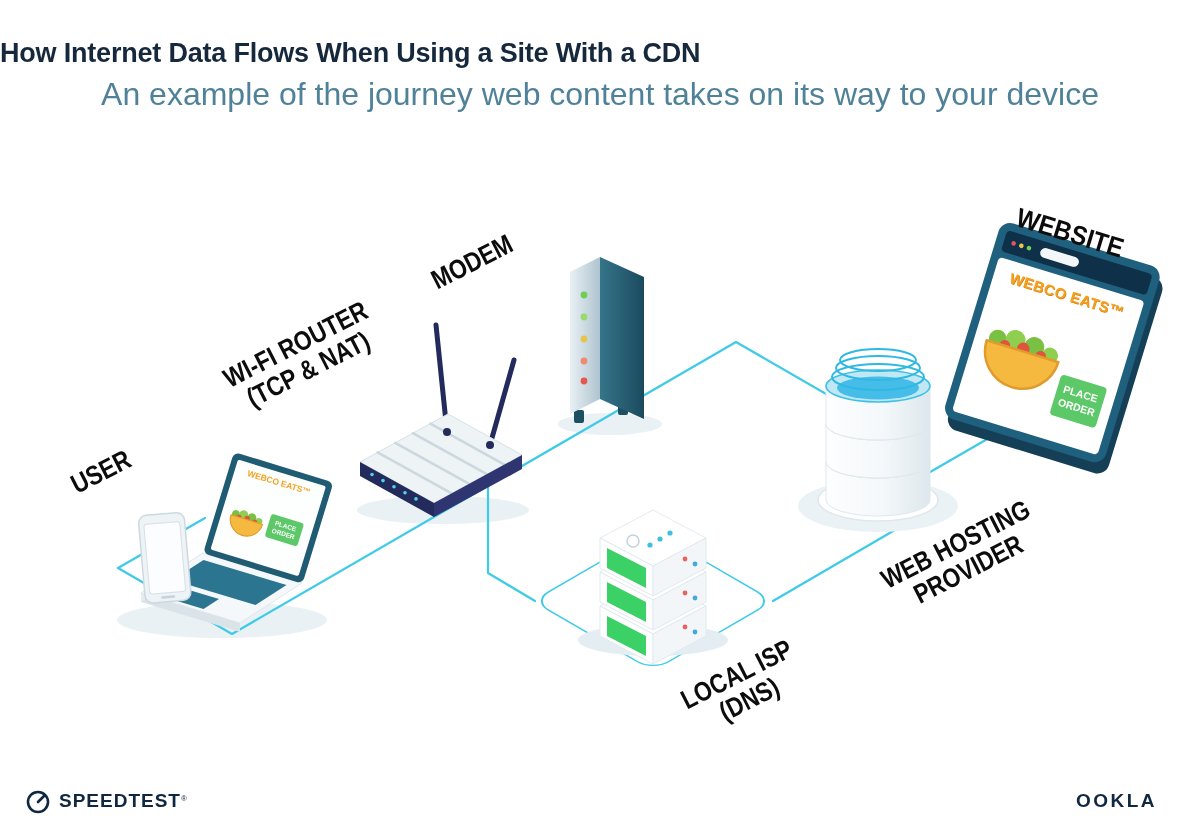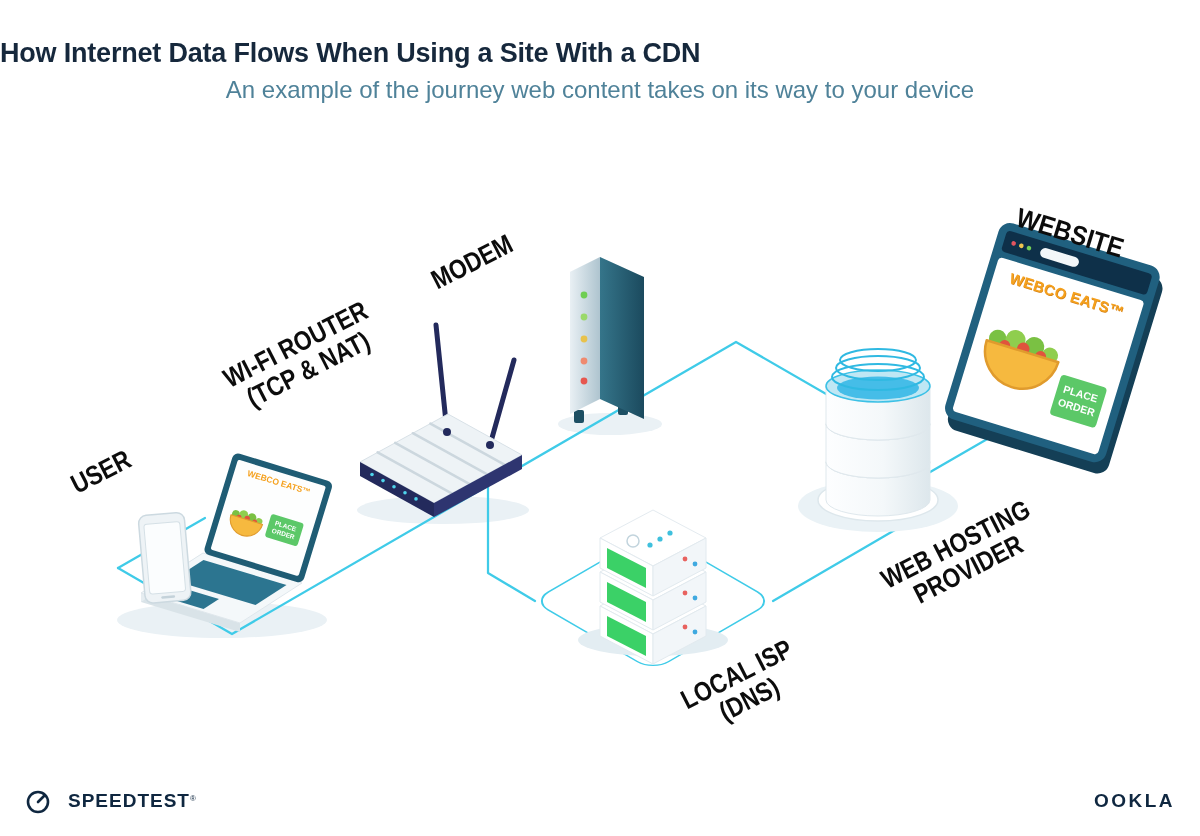--- a/index.html
+++ b/index.html
@@ -2,21 +2,21 @@
 <html><head>
 <meta charset="utf-8">
 <style>
   html,body{margin:0;padding:0;background:#ffffff;}
   body{width:1200px;height:836px;position:relative;overflow:hidden;
        font-family:"Liberation Sans",sans-serif;}
   .stage{position:absolute;left:0;top:0;width:1200px;height:836px;}
   .title{position:absolute;top:38px;left:0;width:100%;text-align:left;
          font-size:27px;font-weight:700;color:#16283c;letter-spacing:-0.2px;}
   .subtitle{position:absolute;top:76px;left:0;width:100%;text-align:center;
-         font-size:24px;font-weight:400;color:#4f8299;}
+         font-size:32px;font-weight:400;color:#4f8299;}
   .node-label{position:absolute;font-weight:700;color:#0c0c0c;text-align:center;
          line-height:1.04;white-space:nowrap;font-size:27px;}
   .rot-up{transform:translate(-50%,-50%) rotate(-27deg) scaleX(0.84);}
   .rot-site{transform:translate(-50%,-50%) rotate(17deg) scaleX(0.9);}
   
   .laptop-overlay{position:absolute;left:234px;top:452px;width:104px;height:106px;
          transform:rotate(17deg);transform-origin:top left;pointer-events:none;}
   .laptop-site-name{position:absolute;left:6px;top:11px;width:92px;text-align:center;
          color:#f5a11e;font-weight:700;font-size:8.5px;letter-spacing:0;}
   .laptop-order-btn{position:absolute;left:54px;top:48px;width:34px;height:24px;
@@ -27,24 +27,24 @@
   .website-overlay{position:absolute;left:1002px;top:220px;width:168px;height:205px;
          transform:rotate(17deg);transform-origin:top left;pointer-events:none;}
   .website-site-name{position:absolute;left:8px;top:44px;width:152px;text-align:center;
          color:#f5a11e;font-weight:700;font-size:15px;letter-spacing:0.3px;
          text-shadow:0.6px 0.6px 0 #d27e12;}
   .website-order-btn{position:absolute;left:102px;top:130px;width:48px;height:42px;
          background:#5cc868;border-radius:4px;color:#ffffff;font-weight:700;
          font-size:10.5px;line-height:1.3;text-align:center;display:flex;
          flex-direction:column;justify-content:center;}
   
-  .footer-left{position:absolute;left:25px;top:788px;display:flex;align-items:center;gap:17px;}
+  .footer-left{position:absolute;left:25px;top:788px;display:flex;align-items:center;gap:8px;}
   .speedtest-word{font-size:19px;font-weight:700;color:#0f2740;letter-spacing:1px;}
   .speedtest-mark{font-size:8px;font-weight:400;color:#0f2740;vertical-align:super;}
-  .footer-right{position:absolute;right:25px;top:790px;}
+  .footer-right{position:absolute;right:43px;top:790px;}
   .ookla-word{font-size:19px;font-weight:700;color:#0f2740;letter-spacing:2.5px;}
 </style>
 </head>
 <body>
 
 <svg class="stage" width="1200" height="836" viewBox="0 0 1200 836">
   <defs>
     <linearGradient id="modemL" x1="0" y1="0" x2="1" y2="0">
       <stop offset="0" stop-color="#e9f0f4"></stop>
         <stop offset="1" stop-color="#aec4cf"></stop>

